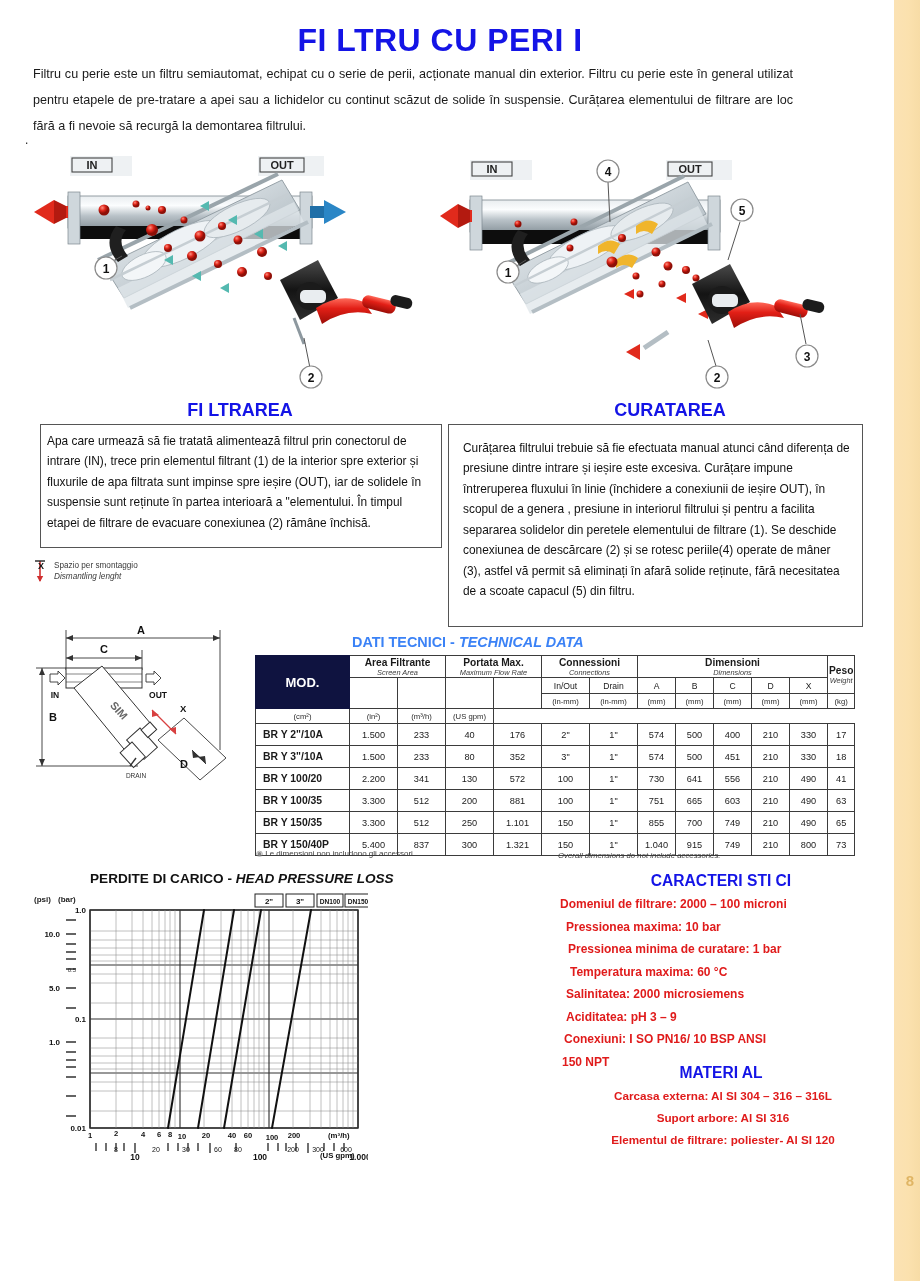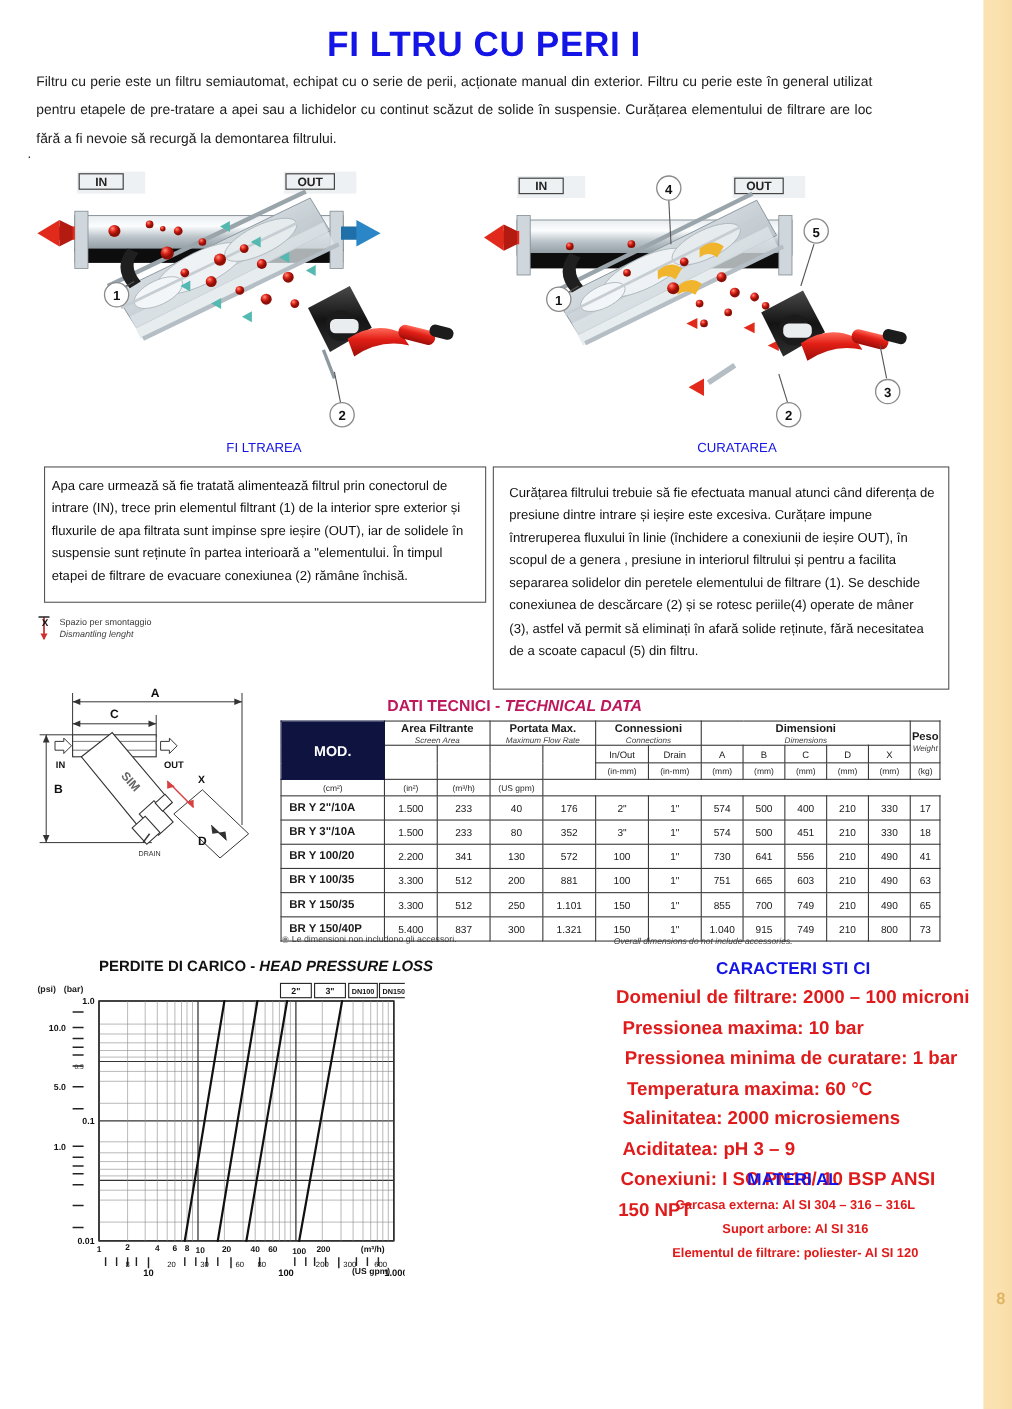--- a/index.html
+++ b/index.html
@@ -52,21 +52,21 @@
   .illu {
     position: absolute;
   }
   .illu-1 { top: 148px; left: 32px; width: 400px; height: 250px; }
   .illu-2 { top: 148px; left: 440px; width: 420px; height: 250px; }
   .illu svg { display: block; width: 100%; height: 100%; }
 
   
   .sec-head {
     position: absolute;
-    font-size: 12px; font-weight: normal; color: #1414e6;
+    font-size: 18px; font-weight: bold; color: #1414e6;
     text-align: center;
   }
   .sec-head.filtrarea { top: 400px; left: 110px; width: 260px; }
   .sec-head.curatarea { top: 400px; left: 540px; width: 260px; }
 
   .sec-box {
     position: absolute;
     border: 1px solid #555;
     background: #fff;
     font-size: 11.9px; color: #111; line-height: 1.72; margin-left: 10px;
@@ -87,21 +87,21 @@
   }
   .dismantle-arrow { position: absolute; top: 558px; left: 33px; }
 
   
   .dim-drawing { position: absolute; top: 618px; left: 28px; width: 240px; height: 238px; }
   .dim-drawing svg { display: block; }
 
   
   .tbl-title {
     position: absolute; top: 634px; left: 352px;
-    font-size: 14.4px; font-weight: bold; color: #be185d;
+    font-size: 14.4px; font-weight: bold; color: #3b82f6;
   }
   .tbl-title .it { font-style: italic; }
 
   .tech-table {
     position: absolute; top: 655px; left: 255px;
     border-collapse: collapse;
     font-size: 9.2px; color: #1a1a1a;
   }
   .tech-table th, .tech-table td {
     border: 1px solid #3b3b3b;
@@ -155,21 +155,21 @@
   
   .char-head {
     position: absolute; top: 872px; left: 556px; width: 330px;
     text-align: center;
     font-size: 15.6px; font-weight: bold; color: #1414e6;
   }
   .char-list {
     position: absolute; top: 898px; left: 556px; width: 340px;
   }
   .char-list .row {
-    font-size: 17px; font-weight: bold; color: #e01b1b;
+    font-size: 12px; font-weight: bold; color: #e01b1b;
     line-height: 1.0; margin-bottom: 10.5px;
     white-space: nowrap;
   }
   .char-list .row.i0 { padding-left: 4px; }
   .char-list .row.i1 { padding-left: 10px; }
   .char-list .row.i2 { padding-left: 12px; }
   .char-list .row.i3 { padding-left: 14px; }
   .char-list .row.i4 { padding-left: 10px; }
   .char-list .row.i5 { padding-left: 10px; }
   .char-list .row.i6 { padding-left: 8px; }

